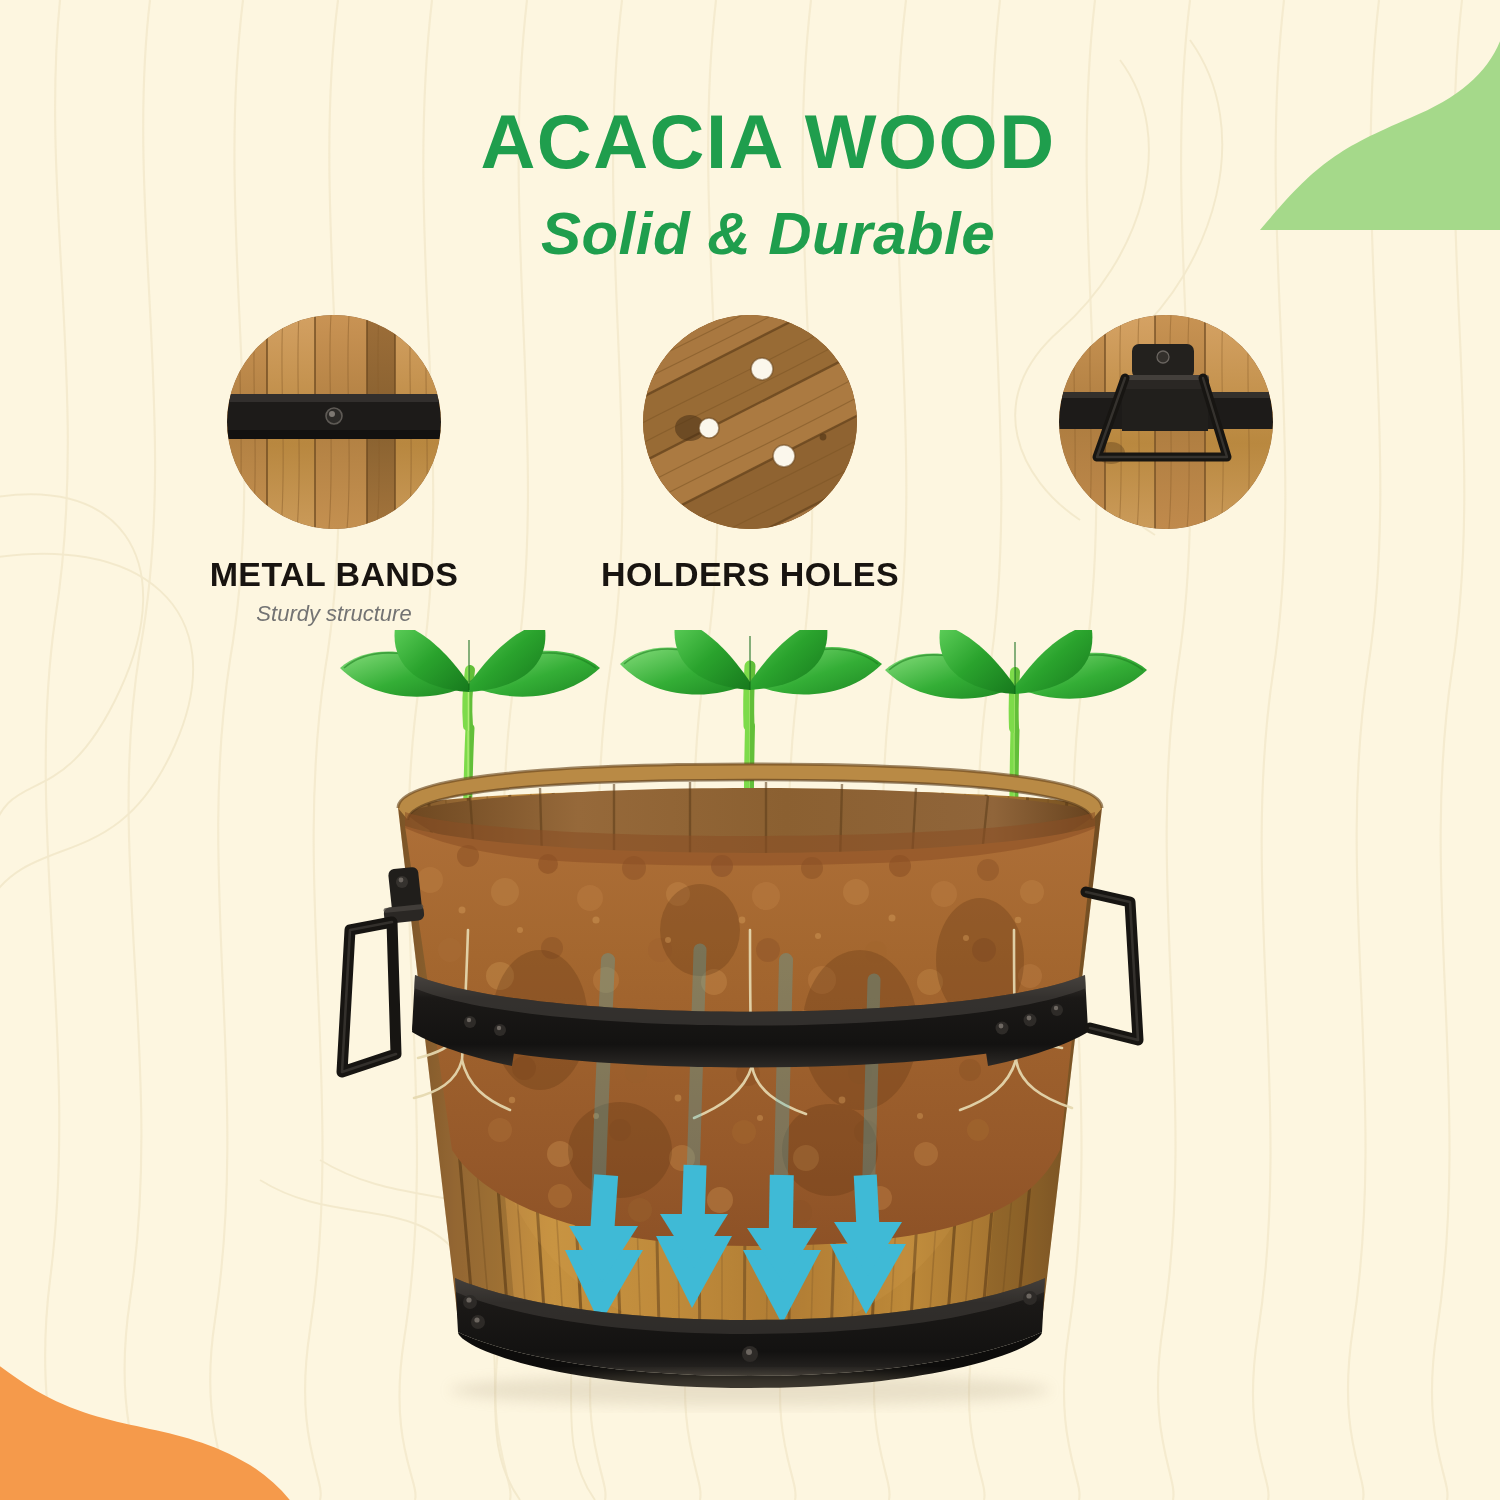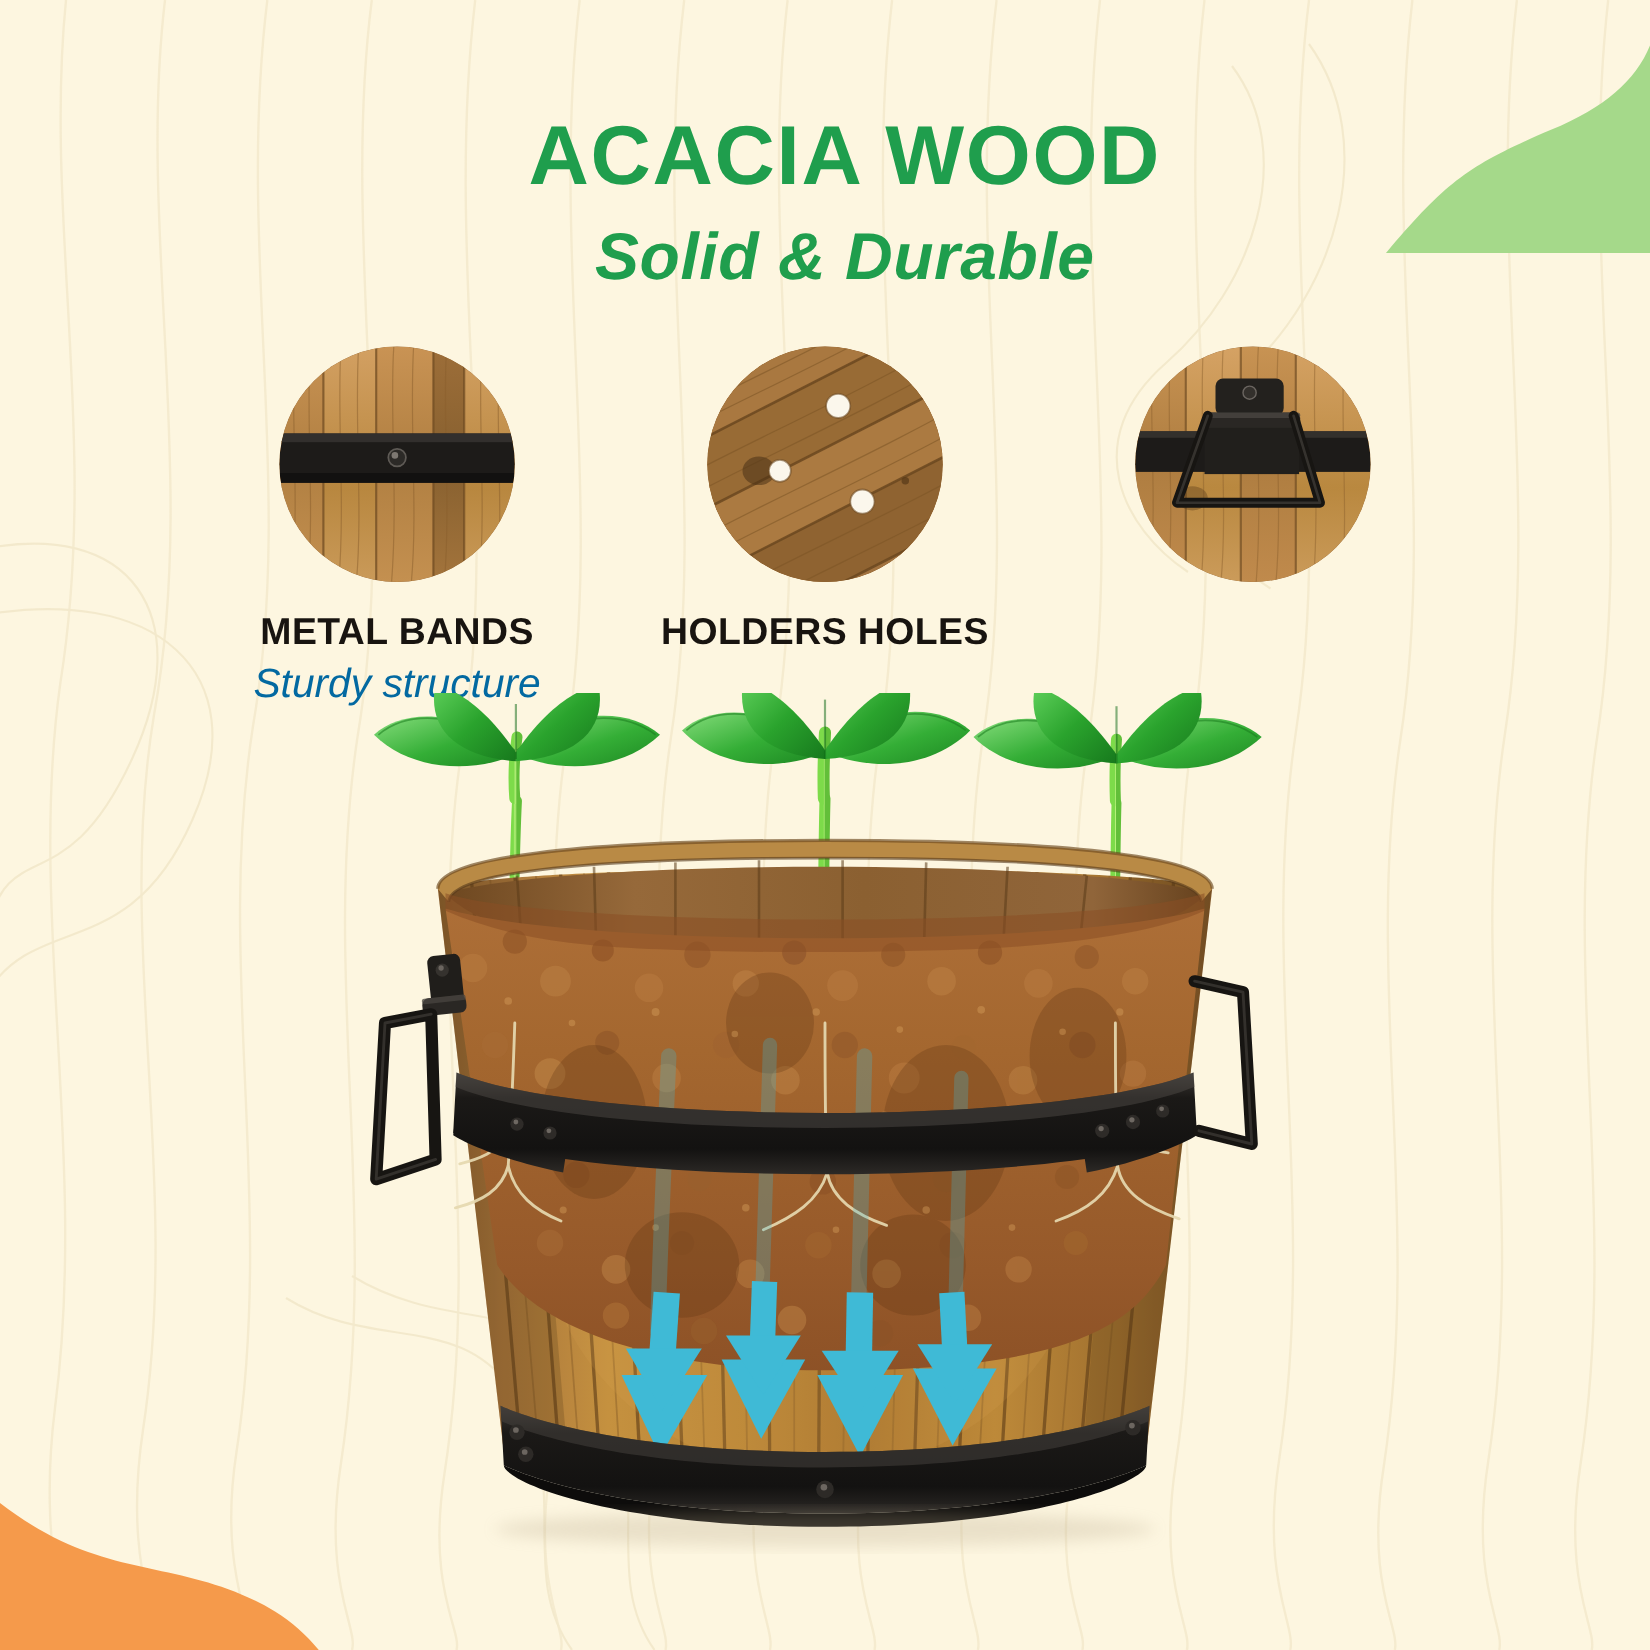--- a/index.html
+++ b/index.html
@@ -54,21 +54,21 @@
     color: #1f9e4d;
     line-height: 1.0;
   }
 
   
   .features {
     position: absolute;
     top: 315px; left: 0; width: 1500px;
     display: flex;
     justify-content: center;
-    gap: 89px;
+    gap: 116px;
   }
   .feature { width: 300px; text-align: center; }
 
   .feature-circle {
     width: 214px; height: 214px;
     margin: 0 auto;
     border-radius: 50%;
     overflow: hidden;
     position: relative;
     background: #9a6b38;
@@ -76,23 +76,23 @@
   .feature-title {
     margin-top: 26px;
     font-size: 34px;
     font-weight: 700;
     letter-spacing: .4px;
     color: #181410;
     white-space: nowrap;
   }
   .feature-desc {
     margin-top: 7px;
-    font-size: 37px;
+    font-size: 22px;
     font-style: italic;
-    color: #0369a1;
+    color: #737373;
     white-space: nowrap;
   }
 
   
   .product {
     position: absolute;
     left: 0; top: 630px;
     width: 1500px; height: 790px;
   }
 </style>

